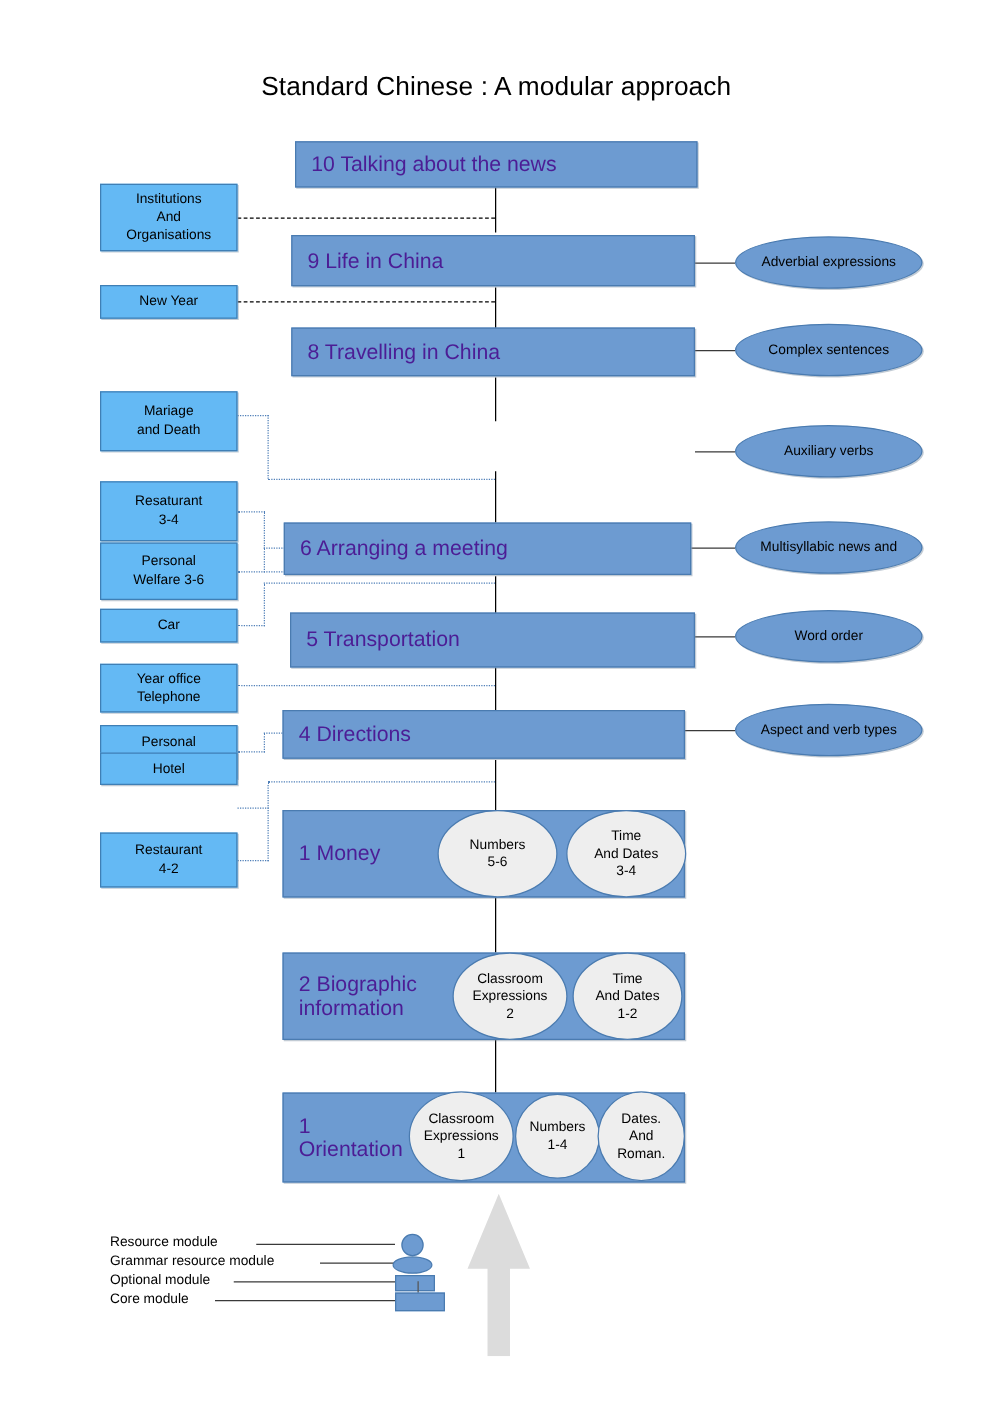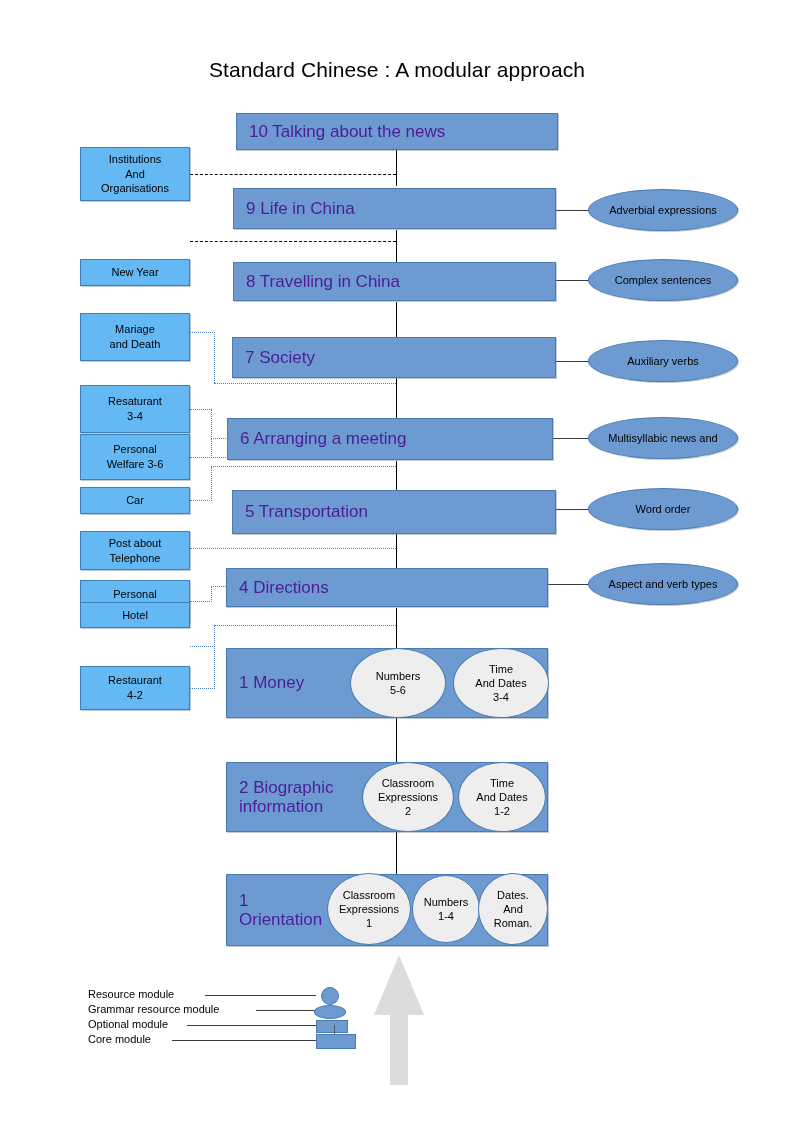--- a/index.html
+++ b/index.html
@@ -224,34 +224,34 @@
   <div class="abs solid-h" style="left:548px; top:584px; width:40px;"></div>
 
   <svg class="abs" id="big-arrow" style="left:372px; top:955px;" width="54" height="130" viewBox="0 0 54 130">
     <polygon points="27,0 52,60 36,60 36,130 18,130 18,60 2,60" fill="#dcdcdc"></polygon>
   </svg>
 
   <div class="abs opt-box" style="left:80px; top:147px; width:110px; height:54px;">Institutions
 And
 Organisations</div>
 
-  <div class="abs opt-box" style="left:80px; top:228px; width:110px; height:27px;margin-top:31px;">New Year</div>
+  <div class="abs opt-box" style="left:80px; top:228px; width:110px; height:27px;">New Year</div>
 
   <div class="abs opt-box" style="left:80px; top:313px; width:110px; height:48px;">Mariage
 and Death</div>
 
   <div class="abs opt-box" style="left:80px; top:385px; width:110px; height:48px;">Resaturant
 3-4</div>
 
   <div class="abs opt-box" style="left:80px; top:434px; width:110px; height:46px;">Personal
 Welfare 3-6</div>
 
   <div class="abs opt-box" style="left:80px; top:487px; width:110px; height:27px;">Car</div>
 
-  <div class="abs opt-box" style="left:80px; top:531px; width:110px; height:39px;">Post about
+  <div class="abs opt-box" style="left:80px; top:531px; width:110px; height:39px;">Year office
 Telephone</div>
 
   <div class="abs opt-box" style="left:80px; top:580px; width:110px; height:43px;">Personal
 Welfare 1-2</div>
 
   <div class="abs opt-box" style="left:80px; top:602px; width:110px; height:26px;">Hotel</div>
 
   <div class="abs opt-box" style="left:80px; top:666px; width:110px; height:44px;">Restaurant
 4-2</div>
 
@@ -260,23 +260,20 @@
   </div>
 
   <div class="abs core-box" style="left:233px; top:188px; width:323px; height:41px;">
     <span class="core-label">9 Life in China</span>
   </div>
 
   <div class="abs core-box" style="left:233px; top:262px; width:323px; height:39px;">
     <span class="core-label">8 Travelling in China</span>
   </div>
 
-  <div class="abs core-box" style="left:232px; top:337px; width:324px; height:41px;">
-    <span class="core-label">7 Society</span>
-  </div>
 
   <div class="abs core-box" style="left:227px; top:418px; width:326px; height:42px;">
     <span class="core-label">6 Arranging a meeting</span>
   </div>
 
   <div class="abs core-box" style="left:232px; top:490px; width:324px; height:44px;">
     <span class="core-label">5 Transportation</span>
   </div>
 
   <div class="abs core-box" style="left:226px; top:568px; width:322px; height:39px;">

